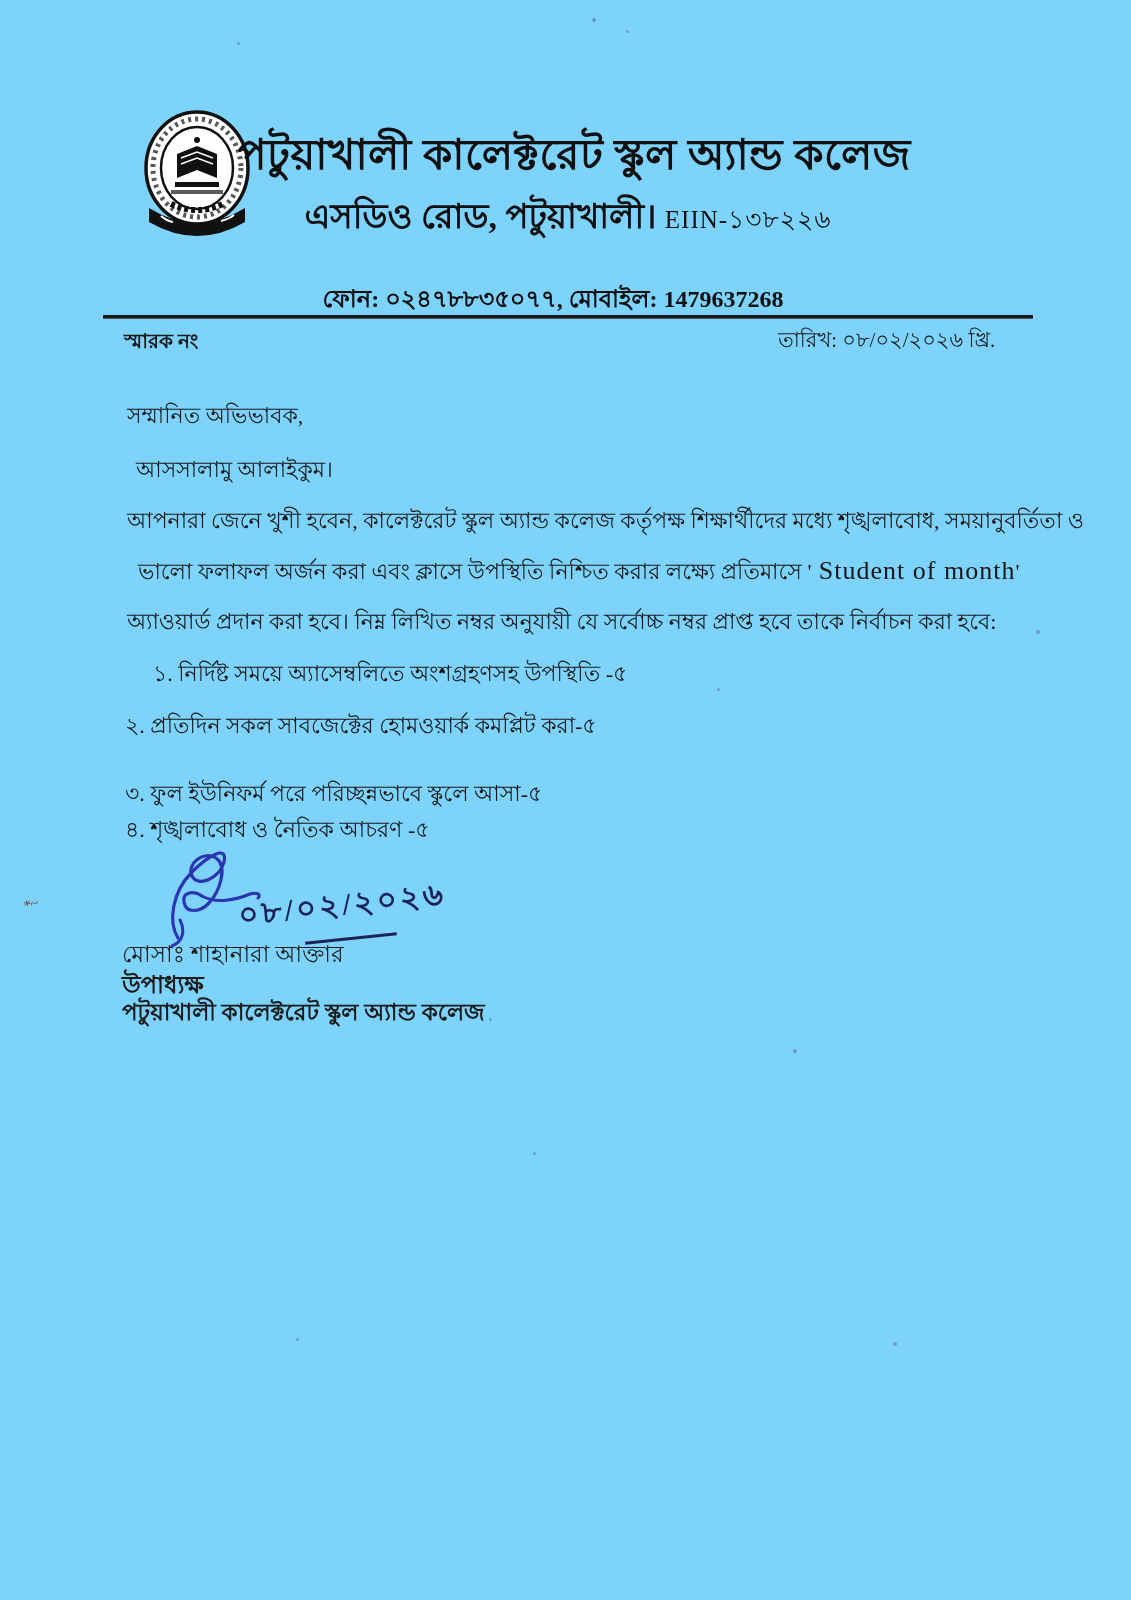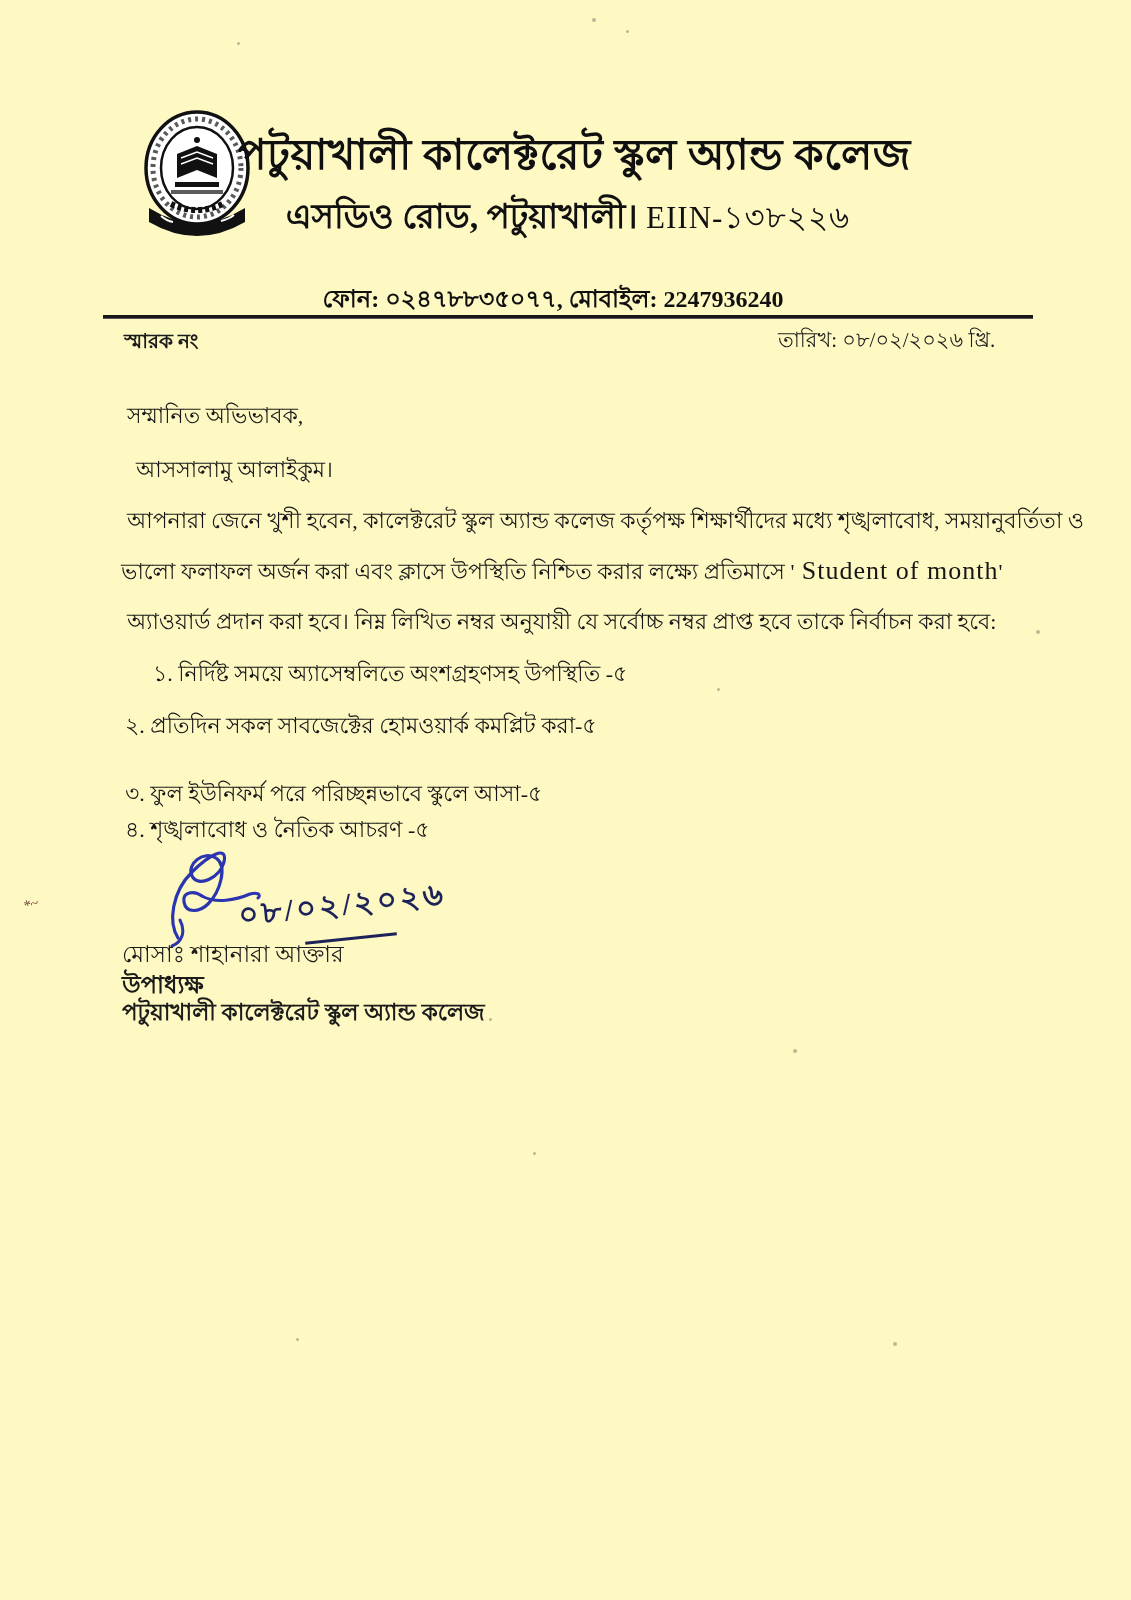--- a/index.html
+++ b/index.html
@@ -2,21 +2,21 @@
 <html><head>
 <meta charset="utf-8">
 <style>
   * { margin: 0; padding: 0; box-sizing: border-box; }
   html, body { background: #e8e8e8; }
   .page {
     position: relative;
     width: 1131px;
     height: 1600px;
     margin: 0 auto;
-    background: #fef9c3;
+    background: #7dd3fc;
     overflow: hidden;
     color: #1b1b1b;
     font-family: "Liberation Serif", "DejaVu Serif", serif;
   }
   .abs { position: absolute; }
 
   
   .logo { left: 141px; top: 108px; width: 112px; height: 132px; }
   .school-name {
     left: 238px; top: 122px; width: 660px;
@@ -28,21 +28,21 @@
   }
   .address-line {
     left: 238px; top: 190px; width: 660px;
     text-align: center;
     font-size: 34px; font-weight: 700;
     color: #101010;
     white-space: nowrap;
   }
   .eiin {
     font-family: "Liberation Serif", serif;
-    font-size: 31px; font-weight: 400;
+    font-size: 25px; font-weight: 400;
     letter-spacing: 1px;
   }
   .email-line {
     left: 0; top: 243px; width: 1106px;
     text-align: center;
     font-size: 29px; font-weight: 400;
     color: #0e0e0e;
     white-space: nowrap;
   }
   .email-line .u { text-decoration: underline; }
@@ -62,21 +62,21 @@
 
   
   .memo-no { left: 124px; top: 326px; font-size: 20px; font-weight: 700; }
   .memo-date { left: 778px; top: 324px; font-size: 21px; font-weight: 400; white-space: nowrap; }
 
   
   .body-text { font-size: 22px; color: #161616; white-space: nowrap; }
   .salutation { left: 127px; top: 398px; }
   .greeting   { left: 127px; top: 452px; margin-left: 9px; }
   .para-l1 { left: 127px; top: 503px; }
-  .para-l2 { left: 121px; top: 554px; }
+  .para-l2 { left: 138px; top: 554px; }
   .para-l3 { left: 127px; top: 604px; }
   .eng-serif {
     font-family: "Liberation Serif", serif;
     font-size: 26px; font-weight: 500;
     letter-spacing: 1px;
   }
   .li-1 { left: 125px; top: 656px; margin-left: 28px; }
   .li-2 { left: 125px; top: 708px; }
   .li-3 { left: 125px; top: 760px; margin-top: 16px; }
   .li-4 { left: 125px; top: 812px; }
@@ -142,21 +142,21 @@
   </svg>
 
   <div class="abs school-name">পটুয়াখালী কালেক্টরেট স্কুল অ্যান্ড কলেজ</div>
 
   <div class="abs address-line">
     <span>এসডিও রোড, পটুয়াখালী।</span>
     <span class="eiin">EIIN-১৩৮২২৬</span>
   </div>
 
 
-  <div class="abs phone-line">ফোন: ০২৪৭৮৮৩৫০৭৭, মোবাইল: 2247936240</div>
+  <div class="abs phone-line">ফোন: ০২৪৭৮৮৩৫০৭৭, মোবাইল: 1479637268</div>
 
   <div class="abs head-rule"></div>
 
   <div class="abs memo-no">স্মারক নং</div>
   <div class="abs memo-date">তারিখ: ০৮/০২/২০২৬ খ্রি.</div>
 
   <div class="abs body-text salutation">সম্মানিত অভিভাবক,</div>
   <div class="abs body-text greeting">আসসালামু আলাইকুম।</div>
 
   <div class="abs body-text para-l1">আপনারা জেনে খুশী হবেন, কালেক্টরেট স্কুল অ্যান্ড কলেজ কর্তৃপক্ষ শিক্ষার্থীদের মধ্যে শৃঙ্খলাবোধ, সময়ানুবর্তিতা ও</div>

